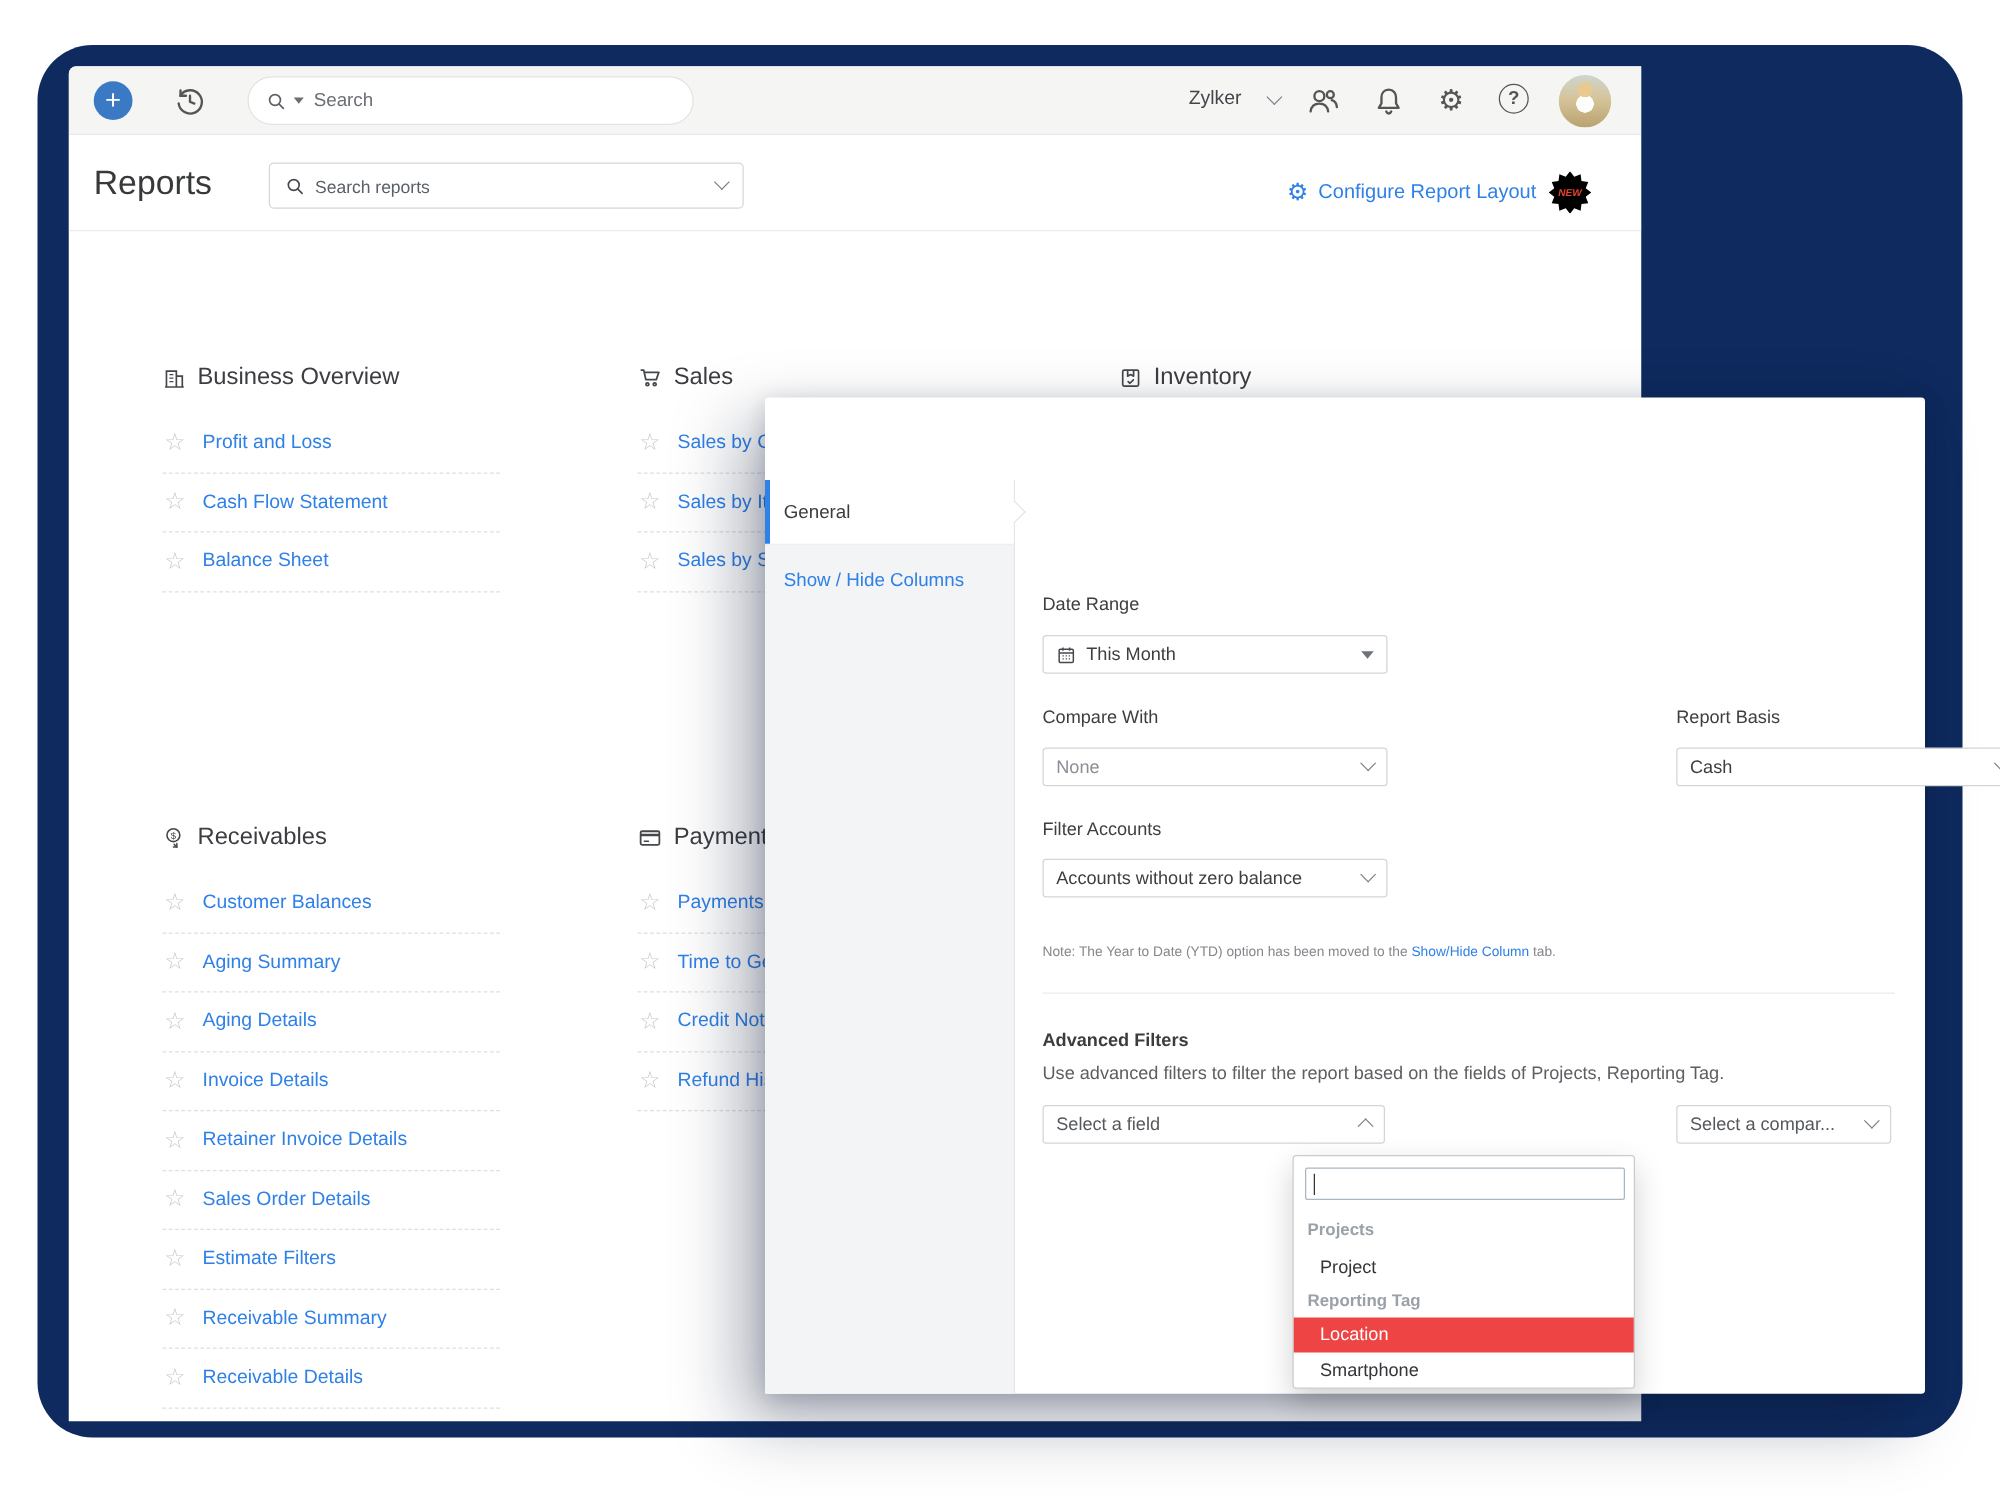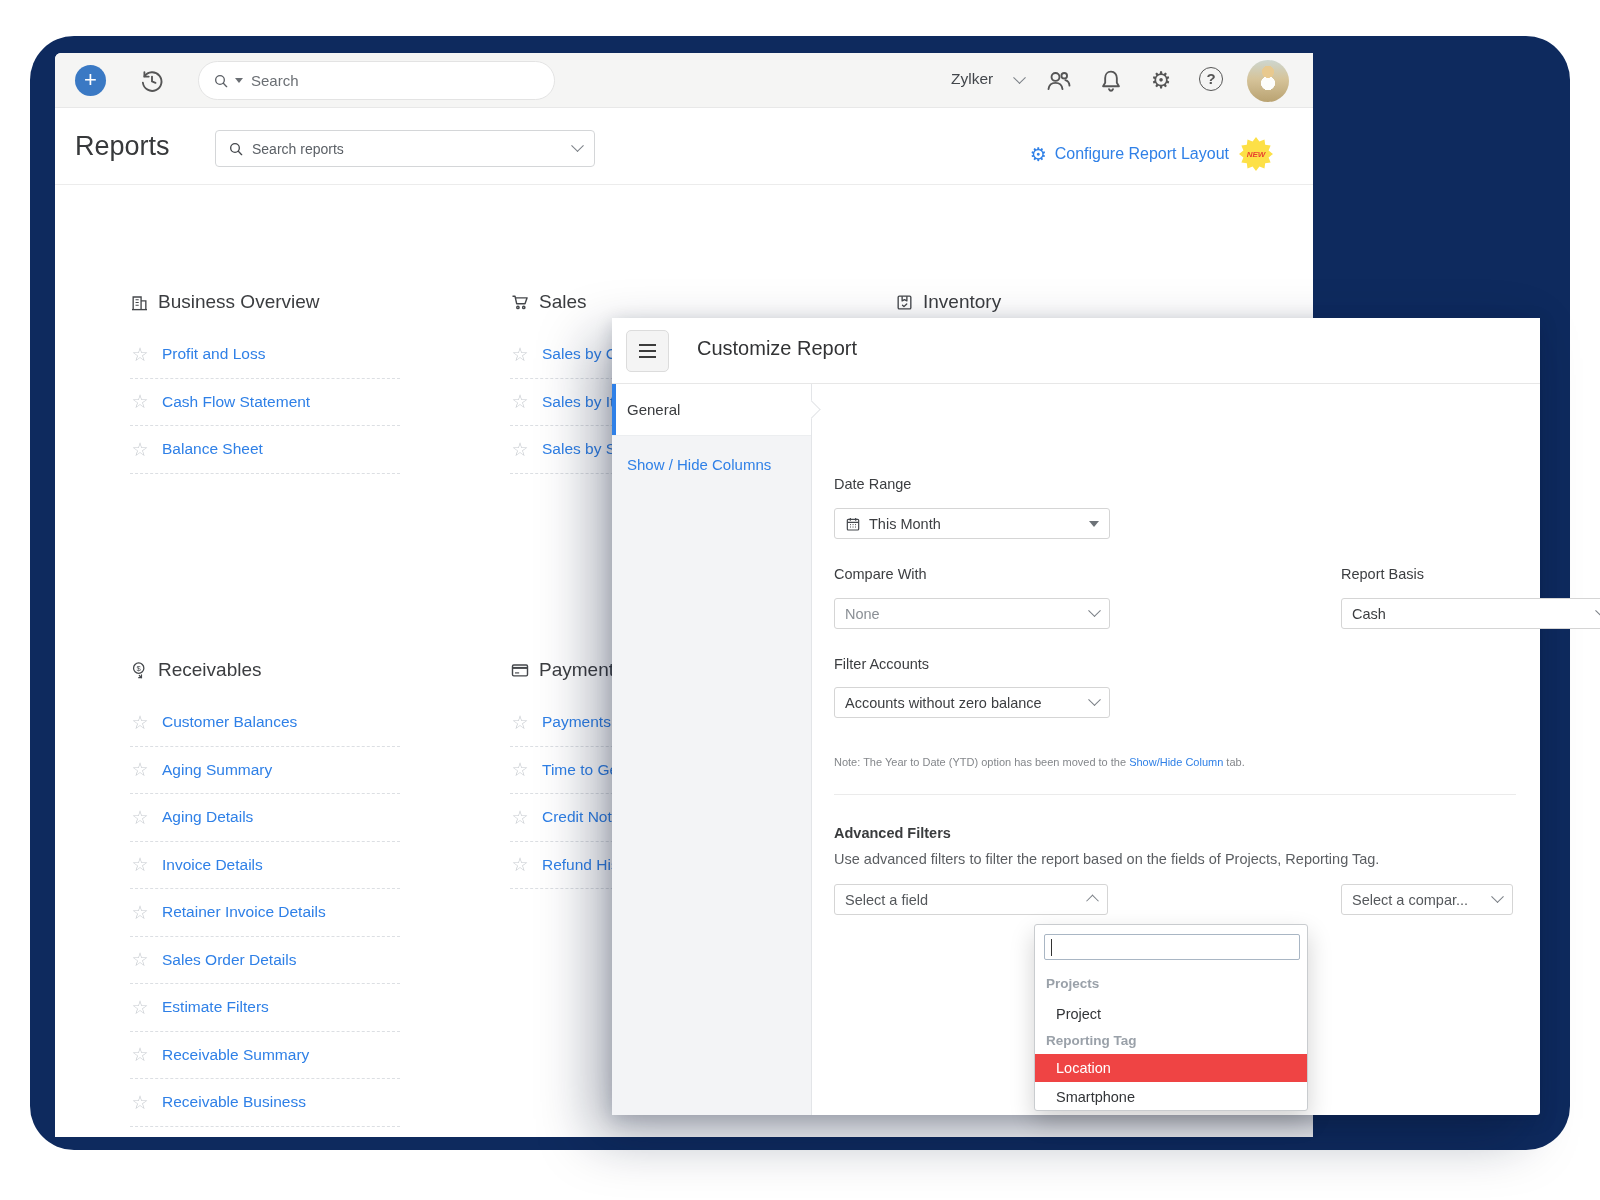--- a/index.html
+++ b/index.html
@@ -35,21 +35,21 @@
                         linear-gradient(180deg,#cdd6cf 0%, #d6c49a 45%, #b9a271 100%); cursor:pointer; }
 
   
   .page-header { position:absolute; left:0; top:56px; width:100%; height:76px; background:#fff; border-bottom:1px solid #ececec; }
   .page-title { position:absolute; left:20px; top:22px; font-size:27px; color:#37393b; }
   .report-search { position:absolute; left:160px; top:21px; width:380px; height:37px; border:1px solid #d4d6d8; border-radius:4px;
                    display:flex; align-items:center; padding:0 12px; background:#fff; }
   .report-search .ph { color:#5f6putc368; color:#5b6066; font-size:14px; margin-left:8px; flex:1; }
   .configure { position:absolute; right:40px; top:28px; display:flex; align-items:center; gap:8px; color:#2f80e7; font-size:16px; cursor:pointer; }
   .configure .gear-glyph { font-size:19px; line-height:19px; }
-  .new-badge { width:34px; height:34px; margin-left:2px; background:#fde047; color:#e8432f; font-size:8px; font-weight:bold; font-style:italic;
+  .new-badge { width:34px; height:34px; margin-left:2px; background:#000000; color:#e8432f; font-size:8px; font-weight:bold; font-style:italic;
                display:flex; align-items:center; justify-content:center;
                clip-path:polygon(100% 50%,87% 60%,93% 75%,77% 77%,75% 93%,60% 87%,50% 100%,40% 87%,25% 93%,23% 77%,7% 75%,13% 60%,0% 50%,13% 40%,7% 25%,23% 23%,25% 7%,40% 13%,50% 0%,60% 13%,75% 7%,77% 23%,93% 25%,87% 40%); }
 
   
   .section { position:absolute; width:270px; }
   .sec-head { display:flex; align-items:center; gap:9px; font-size:19px; color:#3b3d40; height:30px; }
   .sec-head svg { color:#44474b; }
   .sec-items { margin-top:14px; }
   .r-item { height:47.5px; display:flex; align-items:center; gap:12px; border-bottom:1px dashed #dcdfe3; cursor:pointer; }
   .star { color:#c6cacf; font-size:19px; width:20px; text-align:center; }
@@ -275,21 +275,21 @@
         <div class="r-item">
             <span class="star">☆</span>
             <span class="r-link">Estimate Filters</span>
           </div>
         <div class="r-item">
             <span class="star">☆</span>
             <span class="r-link">Receivable Summary</span>
           </div>
         <div class="r-item">
             <span class="star">☆</span>
-            <span class="r-link">Receivable Business</span>
+            <span class="r-link">Receivable Details</span>
           </div>
       </div>
     </div>
 
     <div class="section" id="sec-payments">
       <div class="sec-head">
         <svg class="ic" width="20" height="20" viewBox="0 0 24 24" fill="none" stroke="currentColor" stroke-width="1.7">
           <rect x="3" y="6" width="18" height="13" rx="1.5"></rect>
             <path d="M3 9.5 H 21" stroke-width="2.4"></path>
             <path d="M6 15.5 H 11" stroke-width="1.4"></path>
@@ -311,28 +311,20 @@
           </div>
         <div class="r-item">
             <span class="star">☆</span>
             <span class="r-link">Refund History</span>
           </div>
       </div>
     </div>
   </div>
 
   <div class="modal">
-    <div class="m-header">
-      <div class="burger">
-          <i></i>
-          <i></i>
-          <i></i>
-        </div>
-      <div class="m-title">Customize Report</div>
-    </div>
 
     <div class="m-side">
       <div class="tab tab-general">
         <span class="active-bar"></span>
         <span>General</span>
         <span class="notch"></span>
       </div>
       <div class="tab tab-showhide">
         <span>Show / Hide Columns</span>
       </div>

